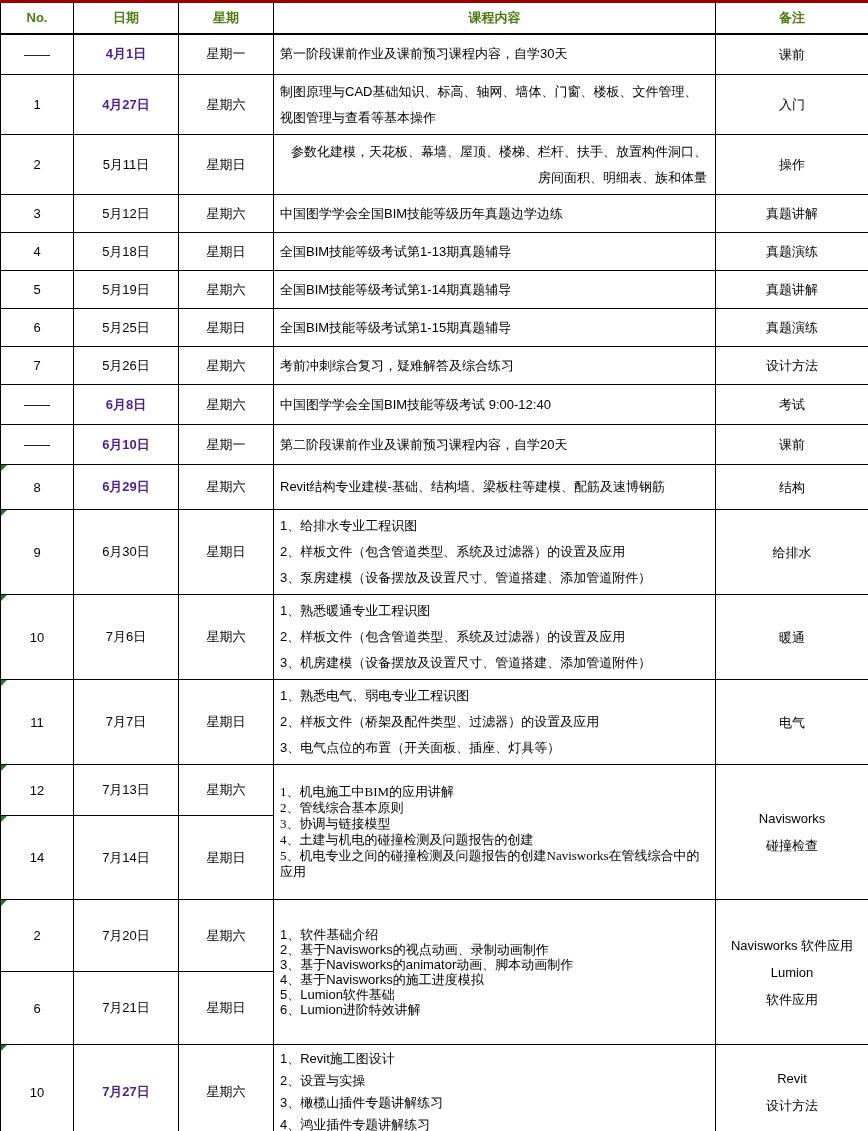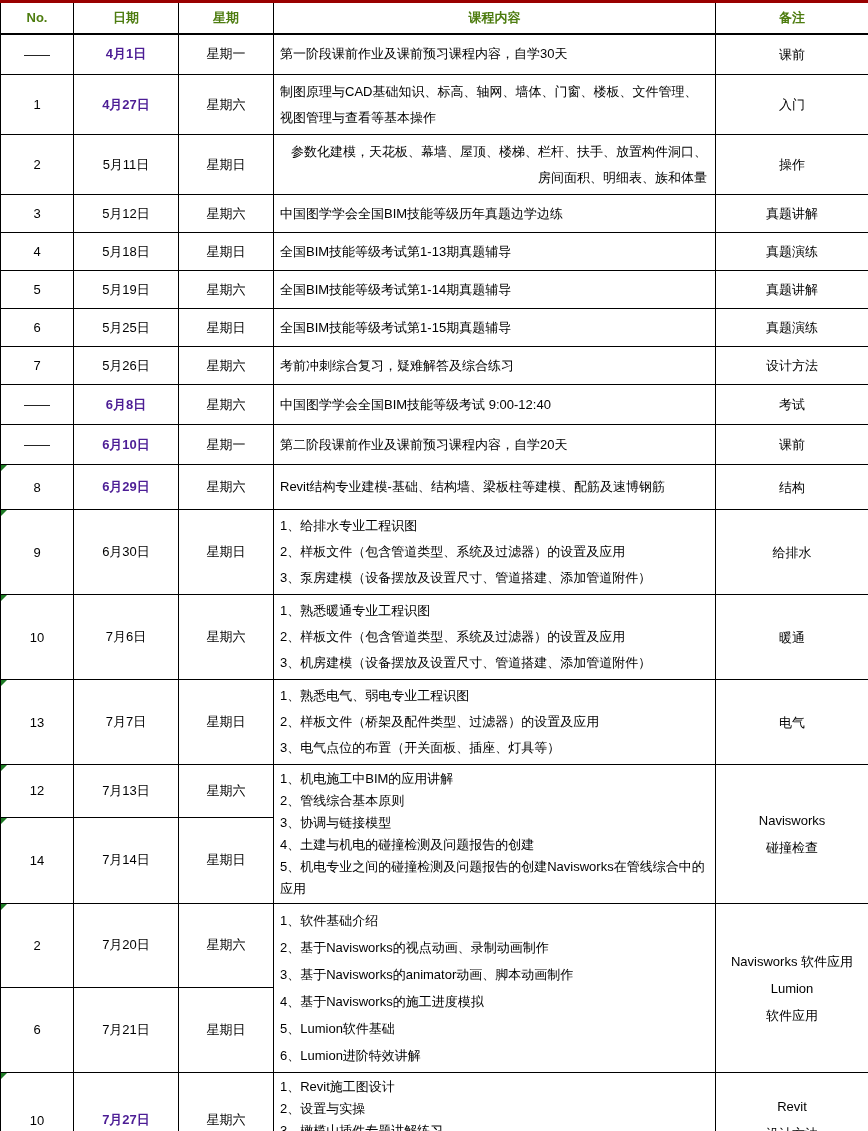--- a/index.html
+++ b/index.html
@@ -11,22 +11,22 @@
   col.c-content{width:442px;}col.c-note{width:153px;}
   th,td{border:1px solid #000;overflow:hidden;}
   thead th{font-size:13px;font-weight:bold;color:#4d7c0f;text-align:center;
            border-bottom:2px solid #000;background:#fff;}
   td{font-size:13px;vertical-align:middle;background:#fff;}
   td.no,td.date,td.wk,td.note{text-align:center;}
   td.no{position:relative;}
   td.date.red{color:#4c1d95;font-weight:bold;}
   td.content{text-align:left;padding:3px 8px 3px 6px;line-height:26px;white-space:pre-line;}
   td.content.center{text-align:right;}
-  td.content.tight6a{line-height:22px;}
-  td.content.tight6b{line-height:27px;}
+  td.content.tight6a{line-height:16px;font-family:Liberation Serif, serif;}
+  td.content.tight6b{line-height:15px;}
   td.content.tight4{line-height:22px;}
   td.note{white-space:pre-line;line-height:27px;padding:2px 4px;}
   .marker{position:absolute;top:0;left:0;width:0;height:0;
           border-top:6px solid #1d7a24;border-right:6px solid transparent;}
 </style>
 </head>
 <body>
 
 <table>
   <colgroup>
@@ -135,21 +135,21 @@
     <tr style="height:81px;">
       <td class="no"><span class="marker"></span><span>10</span></td>
       <td class="date">7月6日</td>
       <td class="wk">星期六</td>
       <td class="content">1、熟悉暖通专业工程识图
 2、样板文件（包含管道类型、系统及过滤器）的设置及应用
 3、机房建模（设备摆放及设置尺寸、管道搭建、添加管道附件）</td>
       <td class="note">暖通</td>
     </tr>
     <tr style="height:81px;">
-      <td class="no"><span class="marker"></span><span>13</span></td>
+      <td class="no"><span class="marker"></span><span>11</span></td>
       <td class="date">7月7日</td>
       <td class="wk">星期日</td>
       <td class="content">1、熟悉电气、弱电专业工程识图
 2、样板文件（桥架及配件类型、过滤器）的设置及应用
 3、电气点位的布置（开关面板、插座、灯具等）</td>
       <td class="note">电气</td>
     </tr>
     <tr style="height:51px;">
       <td class="no"><span class="marker"></span><span>12</span></td>
       <td class="date">7月13日</td>

